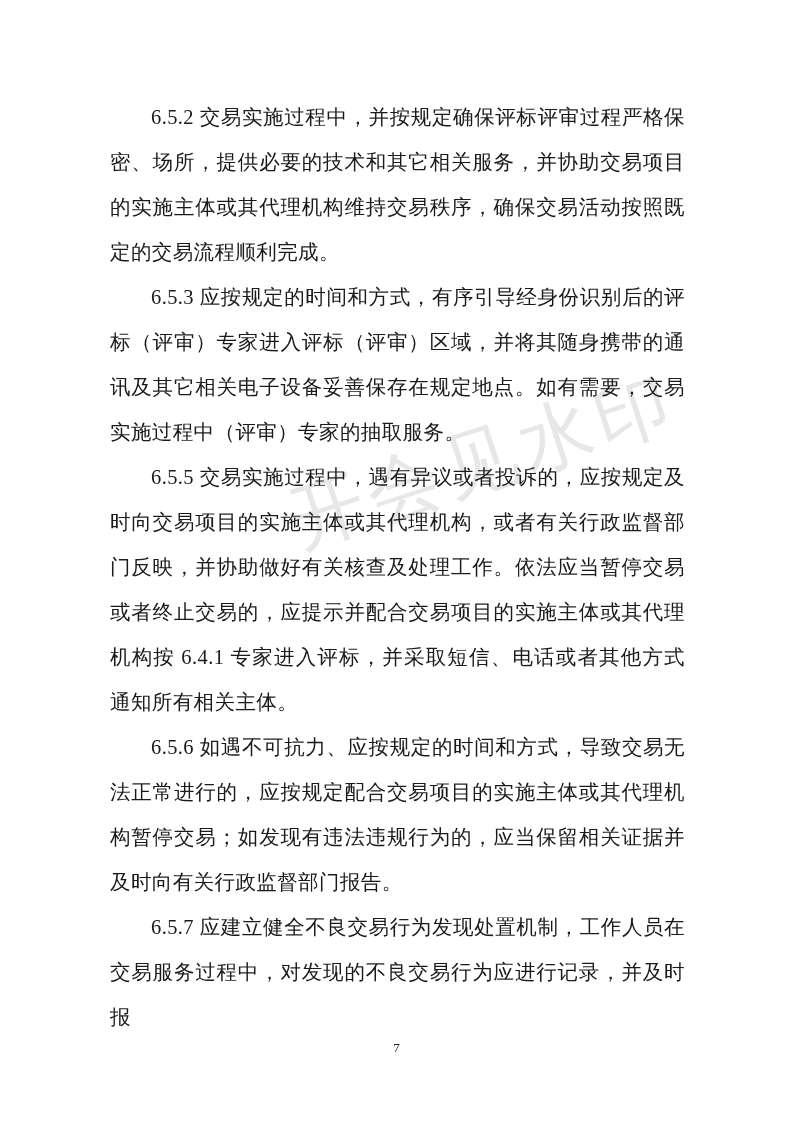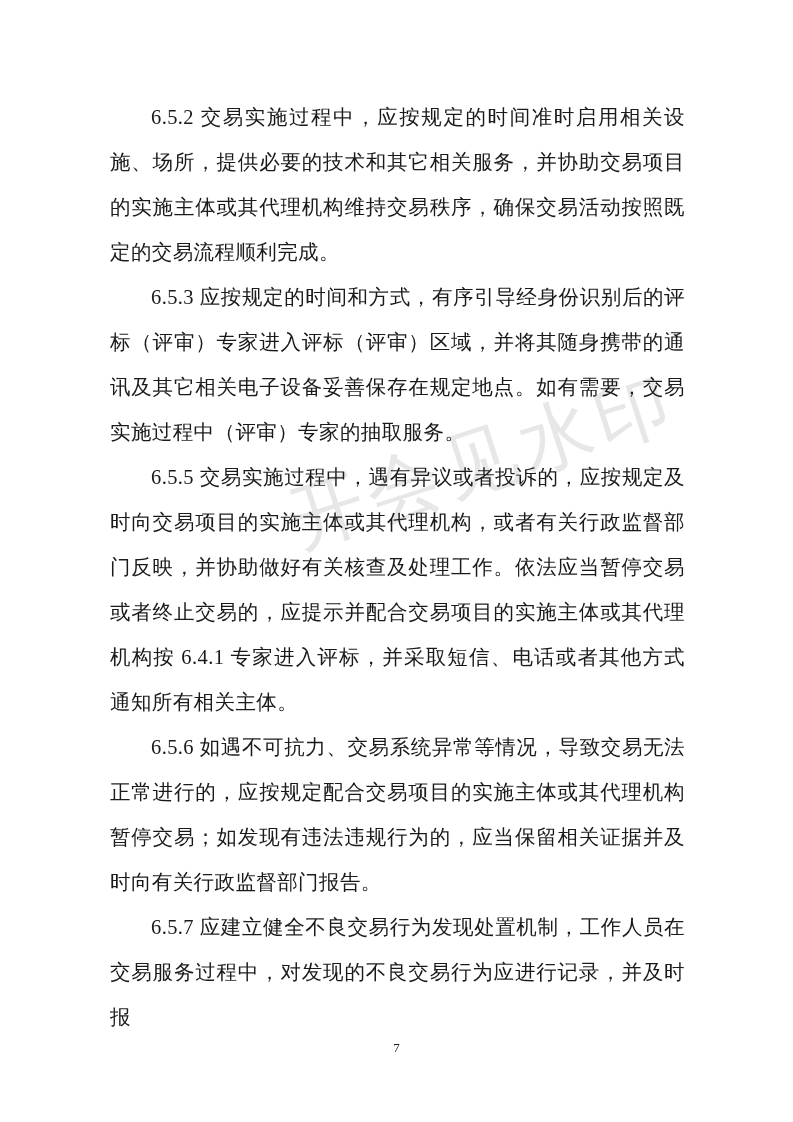--- a/index.html
+++ b/index.html
@@ -61,22 +61,22 @@
   }
 </style>
 </head>
 <body>
 
 <div class="page">
 
   <div class="watermark">开会见水印</div>
 
   <div class="content">
-    <p class="para">6.5.2 交易实施过程中，应按规定的时间准时启用相关设施、场所，提供必要的技术和其它相关服务，并协助交易项目的实施主体或其代理机构维持交易秩序，确保交易活动按照既定的交易流程顺利完成。</p>
+    <p class="para">6.5.2 交易实施过程中，并按规定确保评标评审过程严格保密、场所，提供必要的技术和其它相关服务，并协助交易项目的实施主体或其代理机构维持交易秩序，确保交易活动按照既定的交易流程顺利完成。</p>
     <p class="para">6.5.3 应按规定的时间和方式，有序引导经身份识别后的评标（评审）专家进入评标（评审）区域，并将其随身携带的通讯及其它相关电子设备妥善保存在规定地点。如有需要，交易实施过程中（评审）专家的抽取服务。</p>
     <p class="para">6.5.5 交易实施过程中，遇有异议或者投诉的，应按规定及时向交易项目的实施主体或其代理机构，或者有关行政监督部门反映，并协助做好有关核查及处理工作。依法应当暂停交易或者终止交易的，应提示并配合交易项目的实施主体或其代理机构按 6.4.1 专家进入评标，并采取短信、电话或者其他方式通知所有相关主体。</p>
-    <p class="para">6.5.6 如遇不可抗力、交易系统异常等情况，导致交易无法正常进行的，应按规定配合交易项目的实施主体或其代理机构暂停交易；如发现有违法违规行为的，应当保留相关证据并及时向有关行政监督部门报告。</p>
+    <p class="para">6.5.6 如遇不可抗力、应按规定的时间和方式，导致交易无法正常进行的，应按规定配合交易项目的实施主体或其代理机构暂停交易；如发现有违法违规行为的，应当保留相关证据并及时向有关行政监督部门报告。</p>
     <p class="para">6.5.7 应建立健全不良交易行为发现处置机制，工作人员在交易服务过程中，对发现的不良交易行为应进行记录，并及时报</p>
   </div>
 
   <div class="page-number">7</div>
 
 </div>
 
 </body></html>

